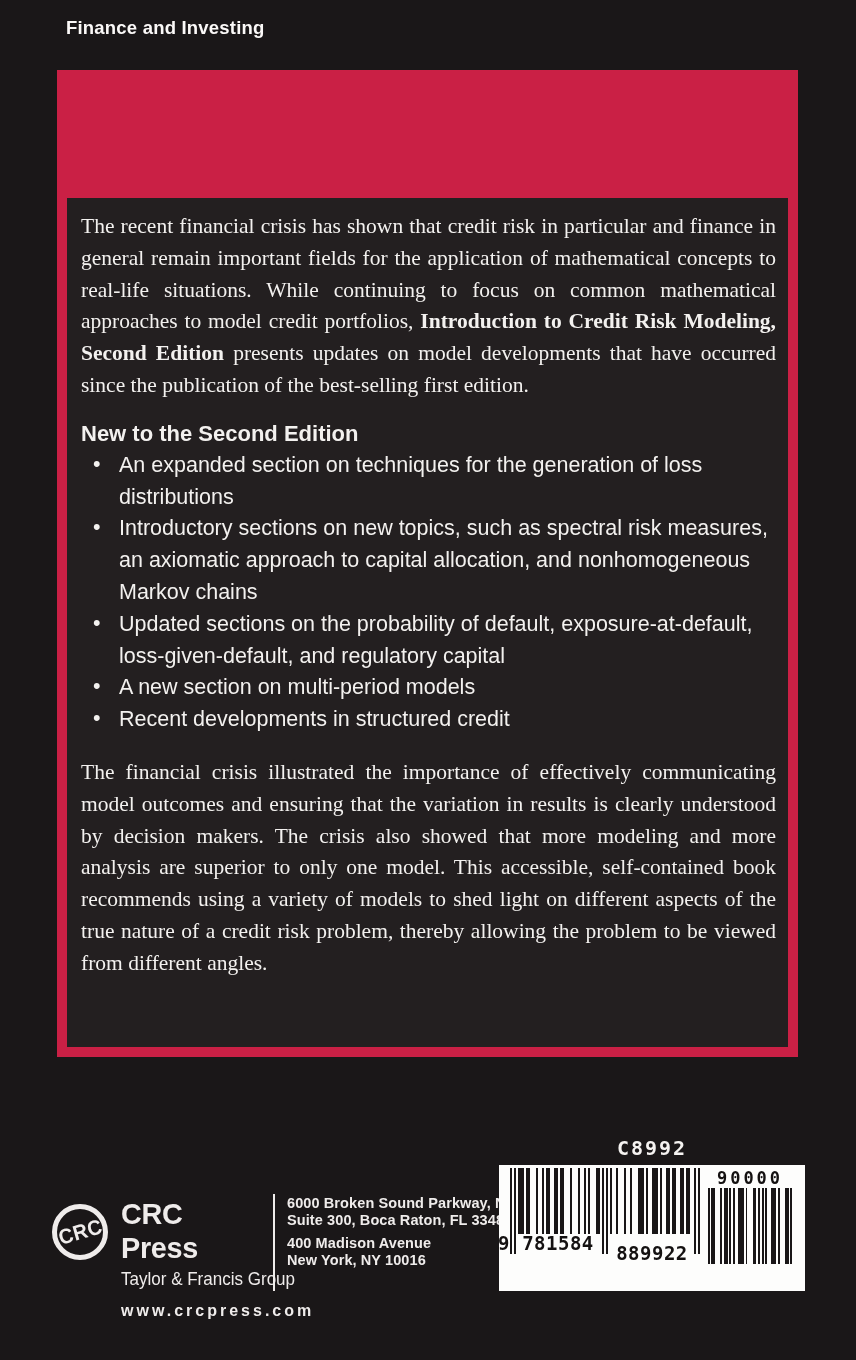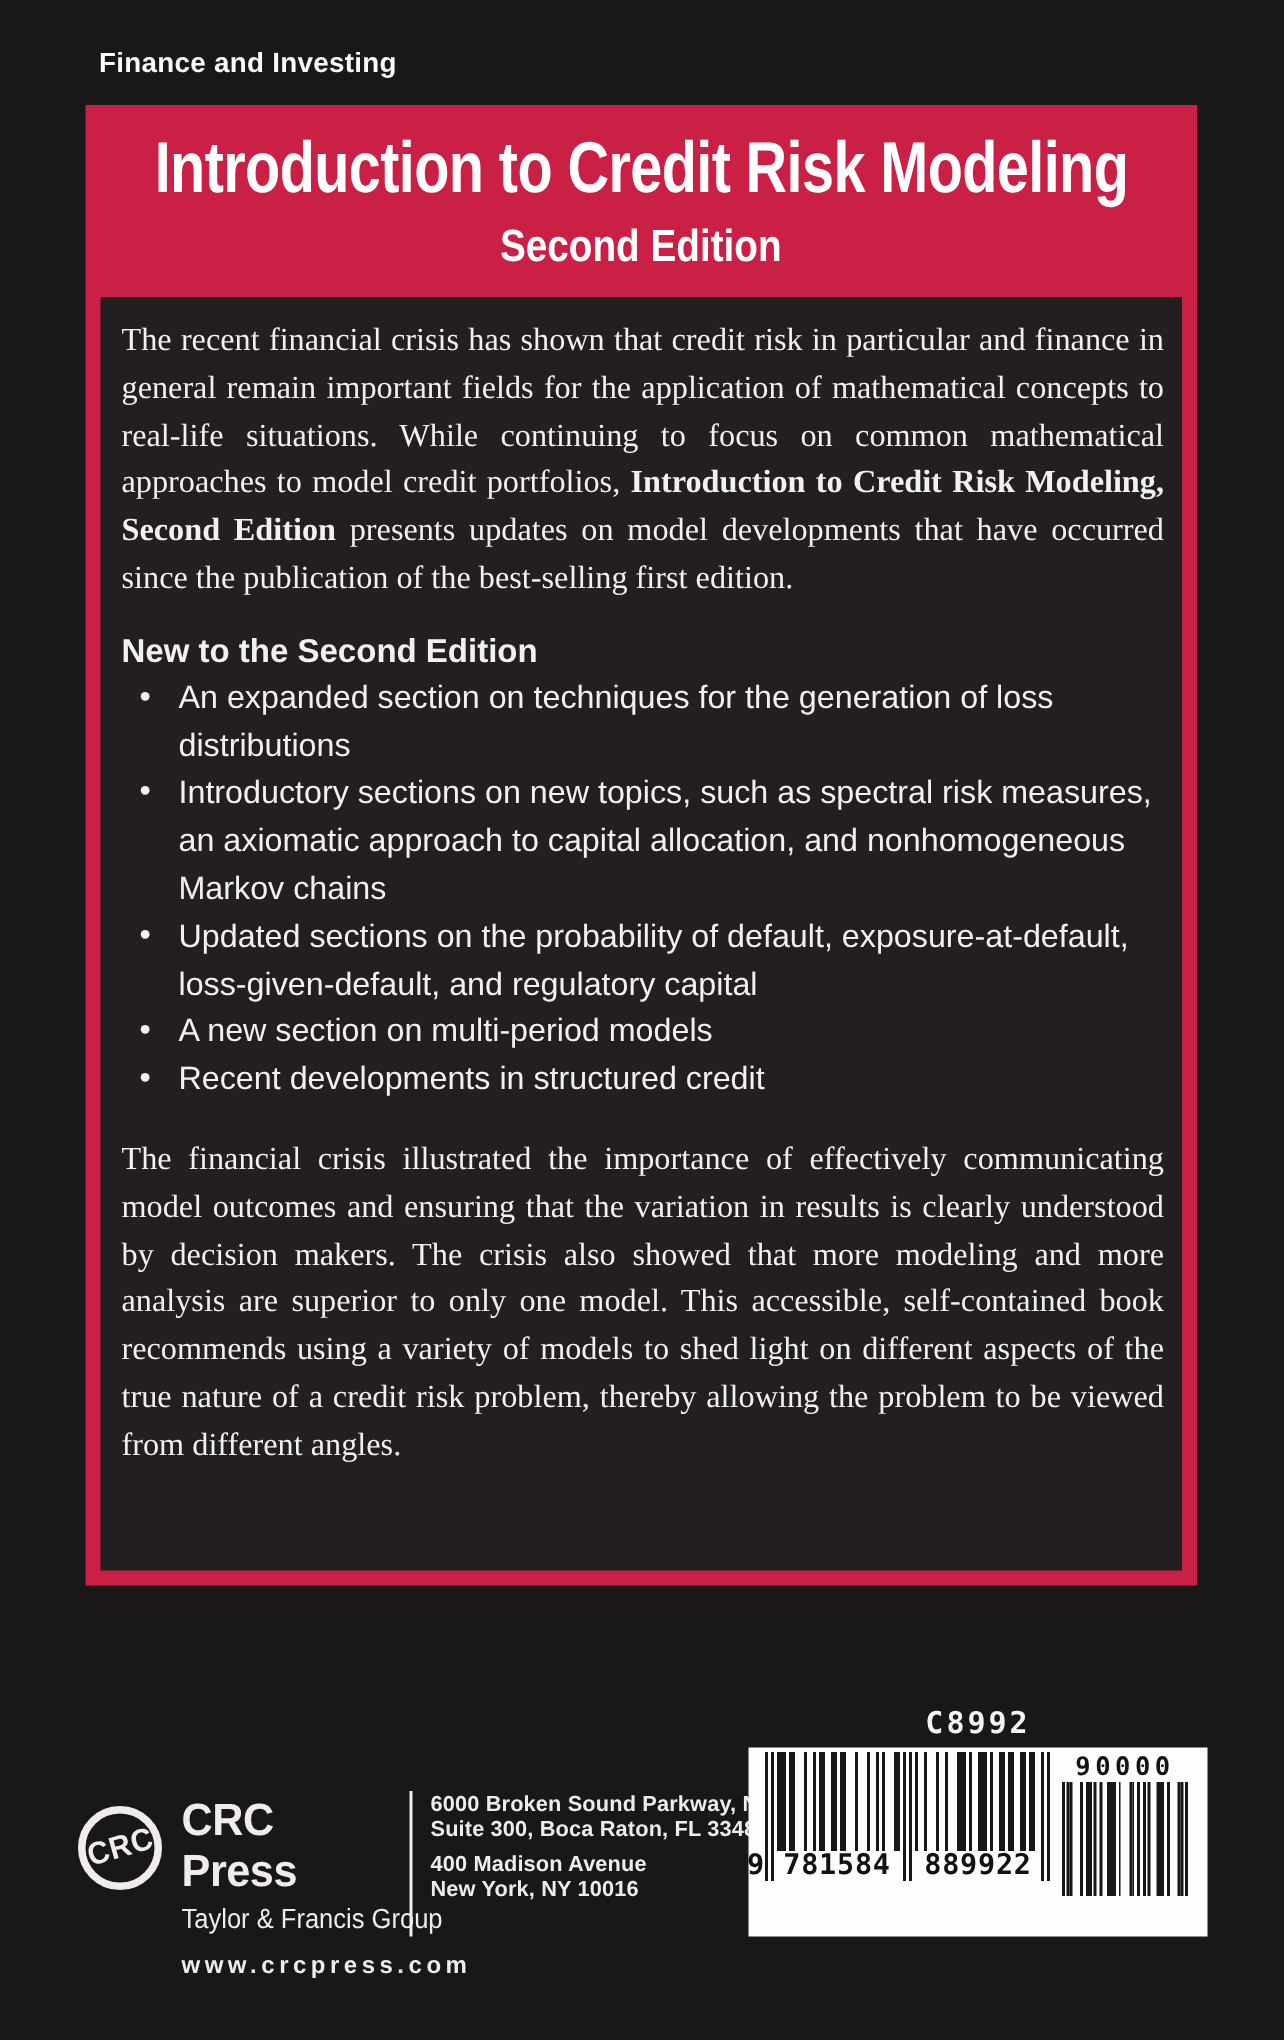--- a/index.html
+++ b/index.html
@@ -10,21 +10,21 @@
     --bar:#191617;
     --box:#fdfdfc;
   }
   *{margin:0;padding:0;box-sizing:border-box;}
   html,body{background:#000;}
   body{width:856px;height:1360px;position:relative;overflow:hidden;
        font-family:"Liberation Sans",sans-serif;}
   .cover{position:absolute;inset:0;background:var(--bg);}
 
   
-  .category{position:absolute;left:66px;top:31px;color:#fbf9f8;
+  .category{position:absolute;left:66px;top:17px;color:#fbf9f8;
             font-size:18.5px;font-weight:bold;letter-spacing:.2px;}
 
   
   .red-panel{position:absolute;left:57px;top:70px;width:741px;height:987px;
              background:var(--accent);}
   .banner{height:128px;display:flex;flex-direction:column;align-items:center;
           justify-content:center;color:#fff;}
   .banner-title{font-weight:bold;font-size:48px;line-height:1;white-space:nowrap;
                 transform:scaleX(.8);letter-spacing:-.5px;}
   .banner-subtitle{font-weight:bold;font-size:30px;line-height:1;margin-top:13px;
@@ -64,37 +64,33 @@
   .isbn-line{text-align:center;font-family:"DejaVu Sans Mono",monospace;
              font-weight:bold;font-size:17.5px;letter-spacing:.5px;margin-top:5px;}
   .codes-row{display:flex;justify-content:space-between;padding:0 11px;margin-top:3px;}
   .ean13{position:relative;width:190px;height:96px;}
   .ean13 .bars,.ean5 .bars{display:flex;align-items:flex-start;}
   .ean13 .bars span,.ean5 .bars span{display:block;flex:0 0 auto;}
   .ean-digit{position:absolute;top:64px;font-family:"DejaVu Sans Mono",monospace;
              font-weight:bold;font-size:19px;letter-spacing:.5px;}
   .ean-first{left:-12px;}
   .ean-left{left:6px;width:84px;text-align:center;}
-  .ean-right{left:100px;width:84px;text-align:center;}
+  .ean-right{left:100px;width:84px;text-align:center;margin-top:10px;}
   .ean5{width:88px;}
   .sup-digits{text-align:center;font-family:"DejaVu Sans Mono",monospace;
               font-weight:bold;font-size:17px;letter-spacing:3px;height:20px;}
 </style>
 </head>
 <body>
 
 <div class="cover">
 
   <div class="category">Finance and Investing</div>
 
   <div class="red-panel">
-    <div class="banner">
-      <div class="banner-title">Introduction to Credit Risk Modeling</div>
-      <div class="banner-subtitle">Second Edition</div>
-    </div>
 
     <div class="inner-box">
       <div class="bodytext">
         <p class="para para-1"><span>The recent financial crisis has shown that credit risk in particular and finance in general remain important fields for the application of mathematical concepts to real-life situations. While continuing to focus on common mathematical approaches to model credit portfolios, </span><b>Introduction to Credit Risk Modeling, Second Edition</b><span> presents updates on model developments that have occurred since the publication of the best-selling first edition.</span></p>
 
         <div class="section-heading">New to the Second Edition</div>
 
         <ul class="bullets">
           <li>An expanded section on techniques for the generation of loss distributions</li>
           <li>Introductory sections on new topics, such as spectral risk measures, an axiomatic approach to capital allocation, and nonhomogeneous Markov chains</li>

